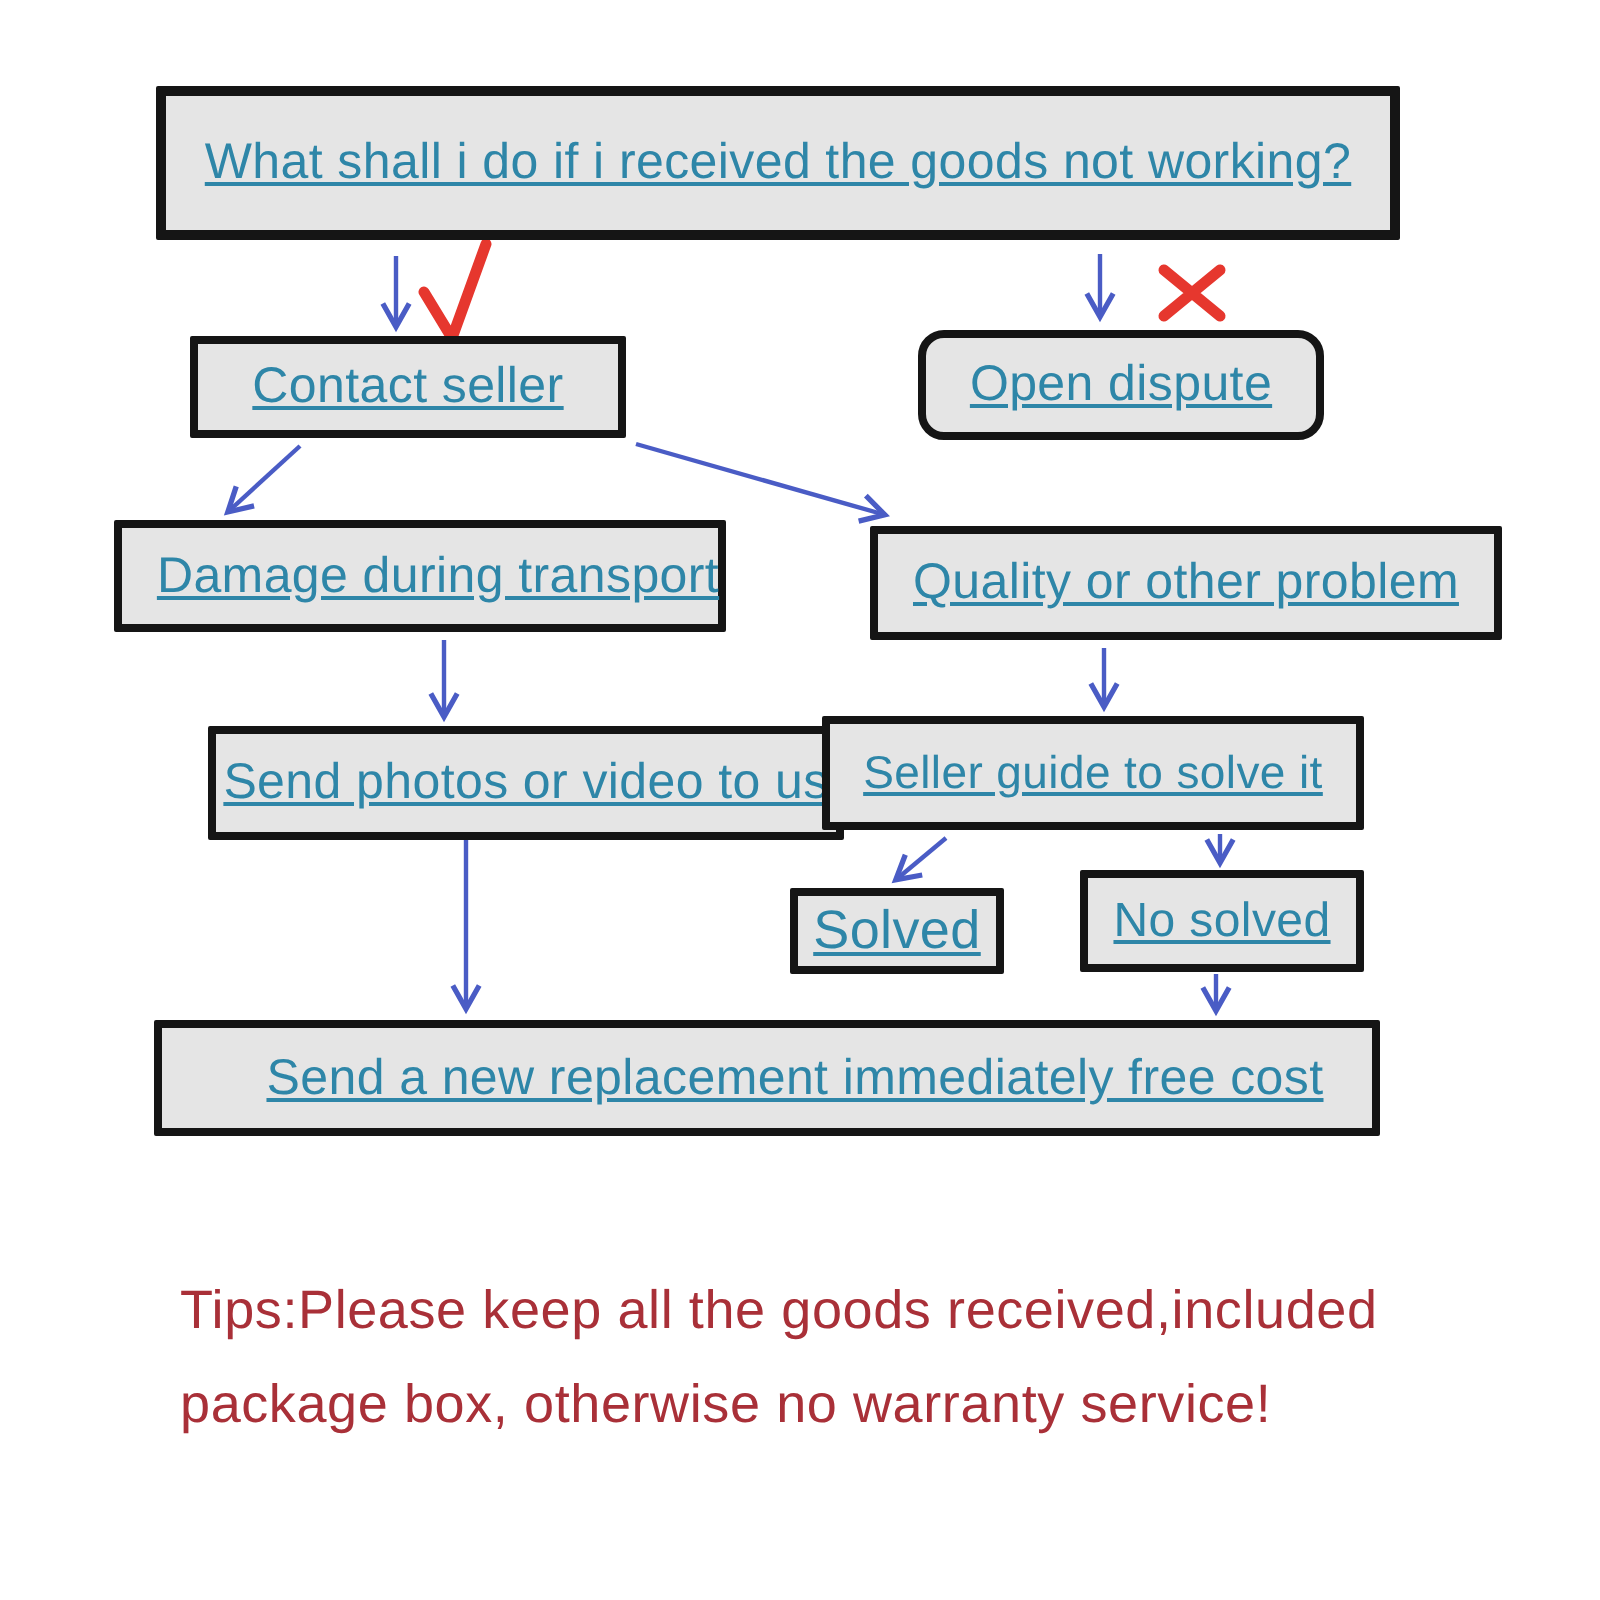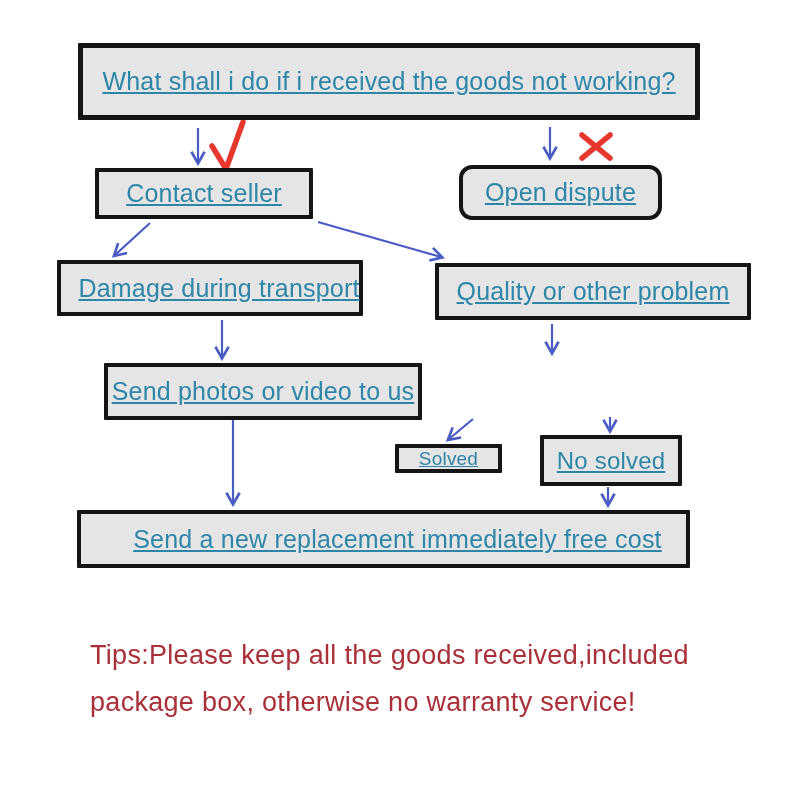--- a/index.html
+++ b/index.html
@@ -58,21 +58,21 @@
     border-radius: 1px;
     text-decoration: underline;
   }
   .node-title       { left: 78px;  top: 43px;  width: 622px; height: 77px; border-width: 5px; font-size: 25px; }
   .node-contact     { left: 95px;  top: 168px; width: 218px; height: 51px; }
   .node-dispute     { left: 459px; top: 165px; width: 203px; height: 55px; border-radius: 13px; }
   .node-damage      { left: 57px;  top: 260px; width: 306px; height: 56px; padding-left: 18px; }
   .node-quality     { left: 402px; top: 263px; width: 316px; height: 57px; margin-left: 33px; }
   .node-photos      { left: 62px;  top: 363px; width: 318px; height: 57px; margin-left: 42px; }
   .node-seller      { left: 411px; top: 358px; width: 271px; height: 57px; font-size: 23px; }
-  .node-solved      { left: 395px; top: 444px; width: 107px; height: 29px; font-size: 19px; }
+  .node-solved      { left: 395px; top: 444px; width: 107px; height: 43px; font-size: 27px; }
   .node-nosolved    { left: 540px; top: 435px; width: 142px; height: 51px; font-size: 24px; }
   .node-replacement { left: 77px;  top: 510px; width: 613px; height: 58px; padding-left: 28px; }
   .tips {
     position: absolute;
     z-index: 2;
     left: 90px;
     top: 632px;
     color: var(--tips-text);
     font-size: 27px;
     letter-spacing: 0.3px;
@@ -112,20 +112,21 @@
   <div class="node node-contact">Contact seller</div>
 
   <div class="node node-dispute">Open dispute</div>
 
   <div class="node node-damage">Damage during transport</div>
 
   <div class="node node-quality">Quality or other problem</div>
 
   <div class="node node-photos">Send photos or video to us</div>
 
+  <div class="node node-seller">Seller guide to solve it</div>
 
   <div class="node node-solved">Solved</div>
 
   <div class="node node-nosolved">No solved</div>
 
   <div class="node node-replacement">Send a new replacement immediately free cost</div>
 
   <div class="tips">
     <div>Tips:Please keep all the goods received,included</div>
     <div>package box, otherwise no warranty service!</div>

